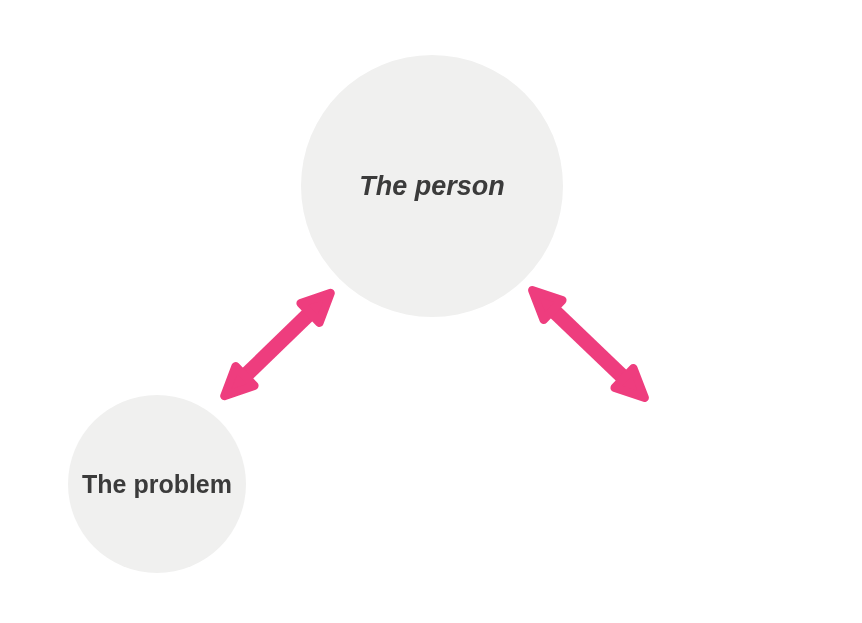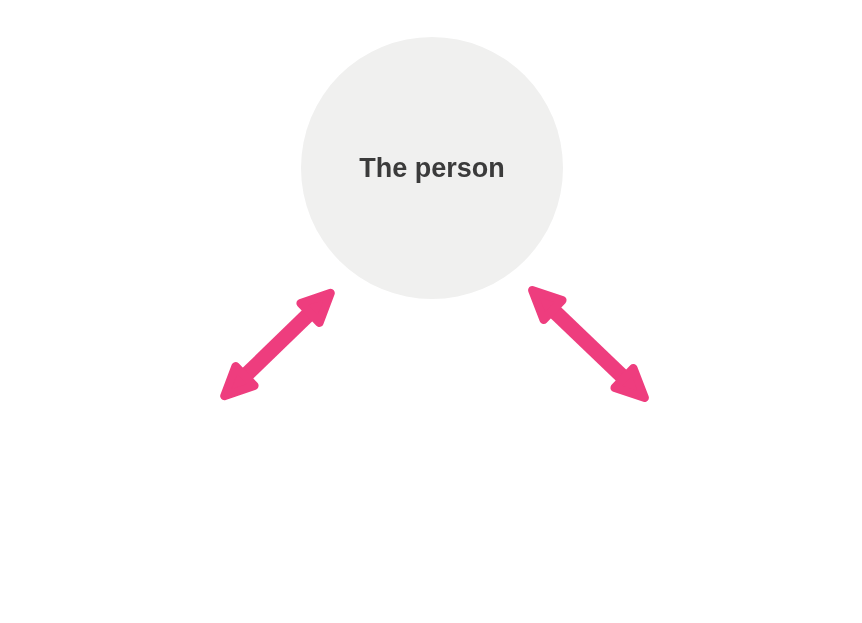--- a/index.html
+++ b/index.html
@@ -24,23 +24,24 @@
     justify-content: center;
   }
   .node-label {
     color: #3b3b3b;
     font-weight: 700;
     text-align: center;
     white-space: nowrap;
   }
   .node-person {
     left: 301px;
-    top: 37px;
+    top: 55px;
     width: 262px;
     height: 262px;
+    font-style: italic;
   }
   .node-person .node-label {
     font-size: 27px;
   }
   .node-problem {
     left: 68px;
     top: 395px;
     width: 178px;
     height: 178px;
   }
@@ -80,15 +81,18 @@
       </marker>
     </defs>
     <line class="connector" x1="245" y1="376" x2="310" y2="313" marker-start="url(#arrowhead)" marker-end="url(#arrowhead)"></line>
     <line class="connector" x1="553" y1="310" x2="624" y2="378" marker-start="url(#arrowhead)" marker-end="url(#arrowhead)"></line>
   </svg>
 
   <div class="node node-person">
     <span class="node-label">The person</span>
   </div>
 
+  <div class="node node-problem">
+    <span class="node-label">The problem</span>
+  </div>
 
 
 </div>
 
 </body></html>

